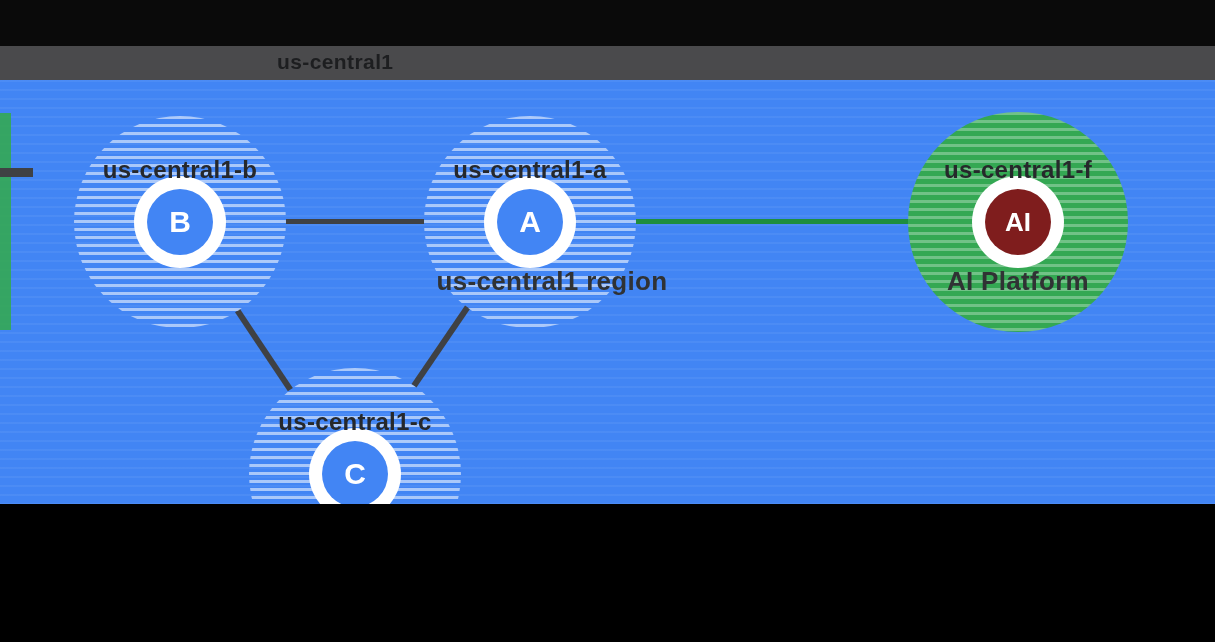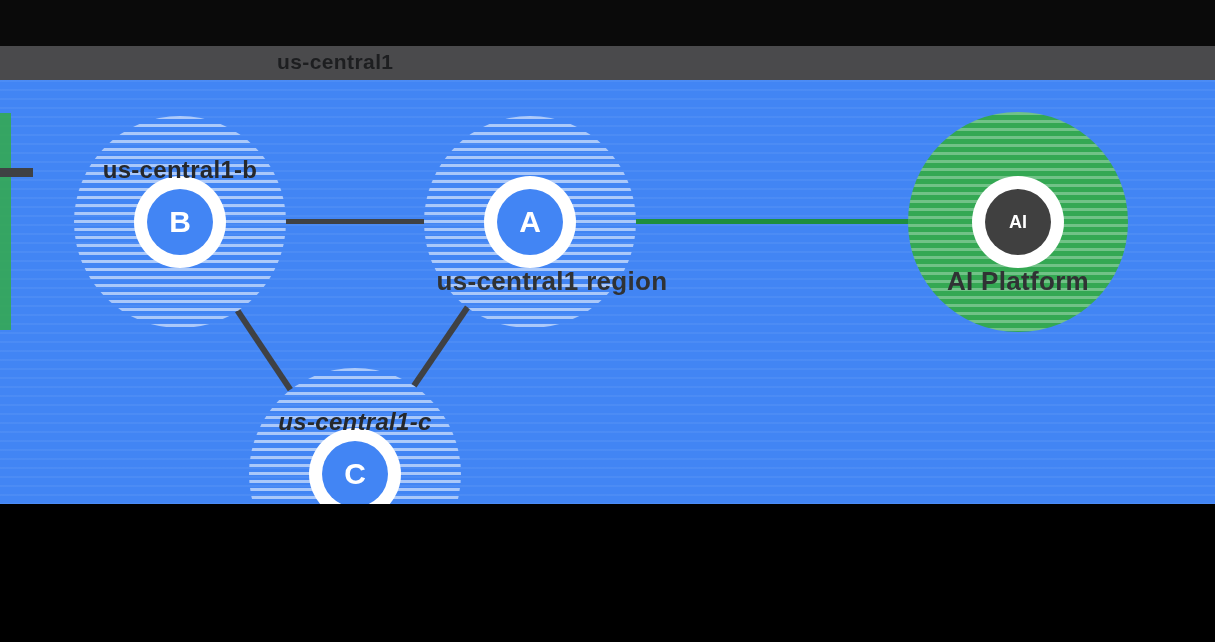--- a/index.html
+++ b/index.html
@@ -48,21 +48,21 @@
   .white-disc {
     position: absolute; width: 92px; height: 92px; border-radius: 50%;
     background: #ffffff;
   }
   .inner-disc {
     position: absolute; width: 66px; height: 66px; border-radius: 50%;
     display: flex; align-items: center; justify-content: center;
     color: #ffffff; font-weight: 700;
   }
   .inner-disc.zone { background: #4285F4; font-size: 30px; }
-  .inner-disc.ai   { background: #404040; font-size: 18px; }
+  .inner-disc.ai   { background: #7f1d1d; font-size: 26px; }
   .node-label {
     position: absolute; width: 220px; text-align: center;
     font-size: 24px; font-weight: 700; letter-spacing: .3px;
     color: #26282b;
   }
   .node-sublabel {
     position: absolute; width: 240px; text-align: center;
     font-size: 26px; font-weight: 700; letter-spacing: .3px;
     color: #303234;
   }
@@ -80,21 +80,21 @@
   
   .a-outer { left: 424px; top: 116px; width: 212px; height: 212px; }
   .a-white { left: 484px; top: 176px; }
   .a-inner { left: 497px; top: 189px; }
   .a-label { left: 420px; top: 156px; }
   .a-sub   { left: 432px; top: 266px; }
   
   .c-outer { left: 249px; top: 368px; width: 212px; height: 212px; }
   .c-white { left: 309px; top: 428px; }
   .c-inner { left: 322px; top: 441px; }
-  .c-label { left: 245px; top: 408px; font-style: italic; }
+  .c-label { left: 245px; top: 408px; }
   
   .ai-outer { left: 908px; top: 112px; width: 220px; height: 220px; }
   .ai-white { left: 972px; top: 176px; }
   .ai-inner { left: 985px; top: 189px; }
   .ai-label { left: 908px; top: 156px; }
   .ai-sub   { left: 898px; top: 266px; }
 
   .edge-b-a  { left: 286px; top: 219px; width: 138px; }
   .edge-a-ai { left: 636px; top: 219px; width: 272px; }
   .edge-b-c  { left: 240px; top: 309px; width: 95px; transform: rotate(56.2deg); }
@@ -124,32 +124,34 @@
   <div class="inner-disc zone b-inner">
     <span>B</span>
   </div>
   <div class="node-label b-label">us-central1-b</div>
 
   <div class="outer-circle a-outer"></div>
   <div class="white-disc a-white"></div>
   <div class="inner-disc zone a-inner">
     <span>A</span>
   </div>
+  <div class="node-label a-label">us-central1-a</div>
   <div class="node-sublabel a-sub">us-central1 region</div>
 
   <div class="outer-circle c-outer"></div>
   <div class="white-disc c-white"></div>
   <div class="inner-disc zone c-inner">
     <span>C</span>
   </div>
   <div class="node-label c-label">us-central1-c</div>
 
   <div class="outer-circle ai ai-outer"></div>
   <div class="white-disc ai-white"></div>
   <div class="inner-disc ai ai-inner">
     <span>AI</span>
   </div>
+  <div class="node-label ai-label">us-central1-f</div>
   <div class="node-sublabel ai-sub">AI Platform</div>
 
   <div class="bar-bottom-left"></div>
   <div class="bar-bottom-right"></div>
 
 </div>
 
 </body></html>

